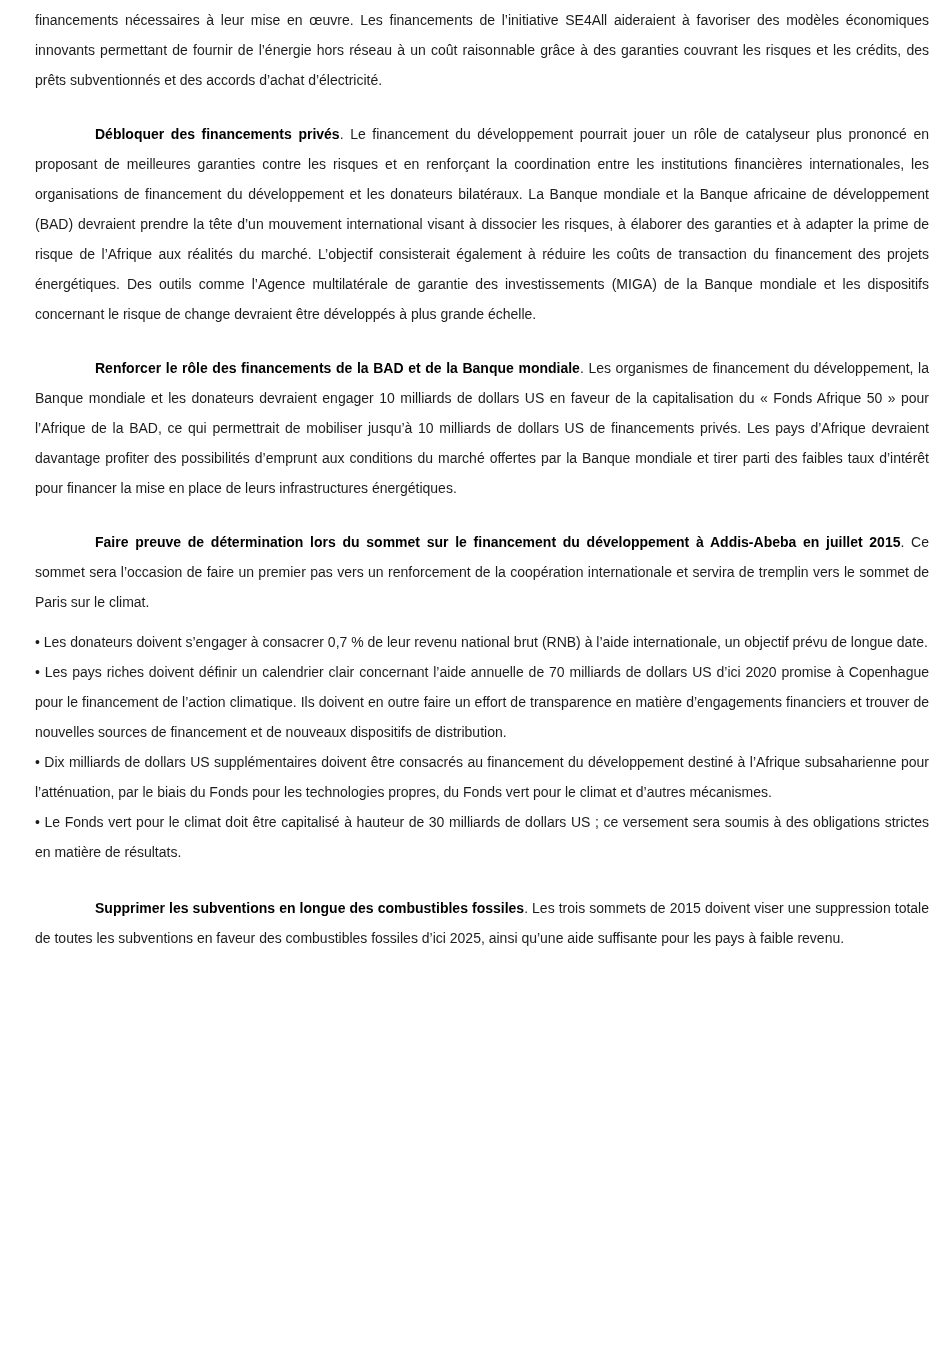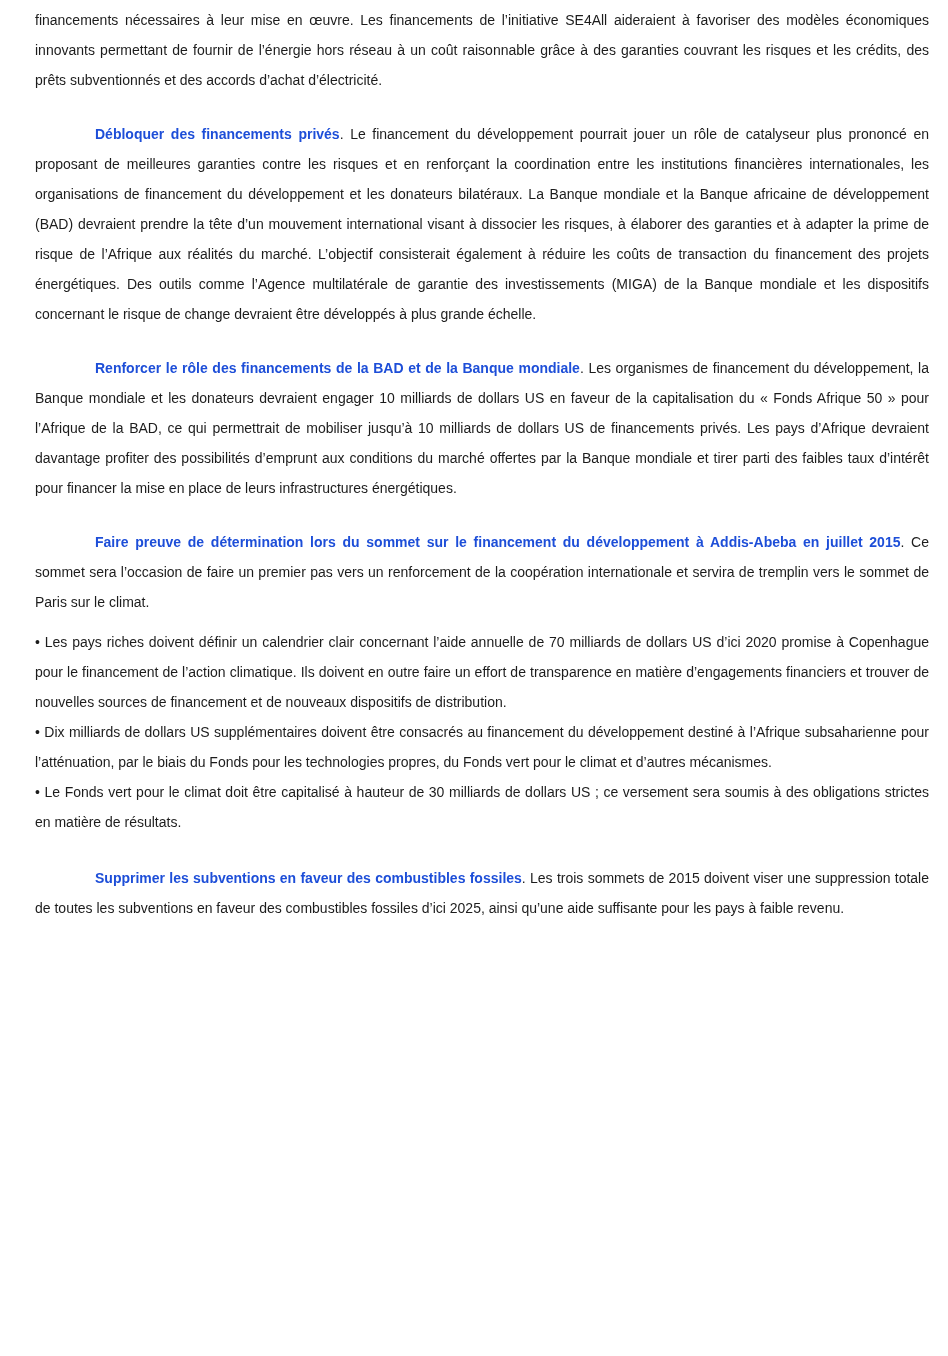--- a/index.html
+++ b/index.html
@@ -32,21 +32,21 @@
   p.bullet {
     margin: 0;
     text-align: justify;
     text-justify: inter-word;
   }
   .bullet-list {
     margin: 0 0 26px 0;
   }
   strong.lead {
     font-weight: bold;
-    color: #1d4ed8;
+    color: #000000;
   }
   p.block.tight {
     margin-bottom: 10px;
   }
   p.last {
     margin-bottom: 0;
   }
 </style>
 </head>
 <body>
@@ -55,20 +55,21 @@
 
   <p class="block"><span>financements nécessaires à leur mise en œuvre. Les financements de l’initiative SE4All aideraient à favoriser des modèles économiques innovants permettant de fournir de l’énergie hors réseau à un coût raisonnable grâce à des garanties couvrant les risques et les crédits, des prêts subventionnés et des accords d’achat d’électricité.</span></p>
 
   <p class="block indent"><strong class="lead">Débloquer des financements privés</strong><span>. Le financement du développement pourrait jouer un rôle de catalyseur plus prononcé en proposant de meilleures garanties contre les risques et en renforçant la coordination entre les institutions financières internationales, les organisations de financement du développement et les donateurs bilatéraux. La Banque mondiale et la Banque africaine de développement (BAD) devraient prendre la tête d’un mouvement international visant à dissocier les risques, à élaborer des garanties et à adapter la prime de risque de l’Afrique aux réalités du marché. L’objectif consisterait également à réduire les coûts de transaction du financement des projets énergétiques. Des outils comme l’Agence multilatérale de garantie des investissements (MIGA) de la Banque mondiale et les dispositifs concernant le risque de change devraient être développés à plus grande échelle.</span></p>
 
   <p class="block indent"><strong class="lead">Renforcer le rôle des financements de la BAD et de la Banque mondiale</strong><span>. Les organismes de financement du développement, la Banque mondiale et les donateurs devraient engager 10 milliards de dollars US en faveur de la capitalisation du « Fonds Afrique 50 » pour l’Afrique de la BAD, ce qui permettrait de mobiliser jusqu’à 10 milliards de dollars US de financements privés. Les pays d’Afrique devraient davantage profiter des possibilités d’emprunt aux conditions du marché offertes par la Banque mondiale et tirer parti des faibles taux d’intérêt pour financer la mise en place de leurs infrastructures énergétiques.</span></p>
 
   <p class="block indent tight"><strong class="lead">Faire preuve de détermination lors du sommet sur le financement du développement à Addis-Abeba en juillet 2015</strong><span>. Ce sommet sera l’occasion de faire un premier pas vers un renforcement de la coopération internationale et servira de tremplin vers le sommet de Paris sur le climat.</span></p>
 
   <div class="bullet-list">
+    <p class="bullet"><span>• Les donateurs doivent s’engager à consacrer 0,7 % de leur revenu national brut (RNB) à l’aide internationale, un objectif prévu de longue date.</span></p>
     <p class="bullet"><span>• Les pays riches doivent définir un calendrier clair concernant l’aide annuelle de 70 milliards de dollars US d’ici 2020 promise à Copenhague pour le financement de l’action climatique. Ils doivent en outre faire un effort de transparence en matière d’engagements financiers et trouver de nouvelles sources de financement et de nouveaux dispositifs de distribution.</span></p>
     <p class="bullet"><span>• Dix milliards de dollars US supplémentaires doivent être consacrés au financement du développement destiné à l’Afrique subsaharienne pour l’atténuation, par le biais du Fonds pour les technologies propres, du Fonds vert pour le climat et d’autres mécanismes.</span></p>
     <p class="bullet"><span>• Le Fonds vert pour le climat doit être capitalisé à hauteur de 30 milliards de dollars US ; ce versement sera soumis à des obligations strictes en matière de résultats.</span></p>
   </div>
 
-  <p class="block indent last"><strong class="lead">Supprimer les subventions en faveur des combustibles fossiles</strong><span>. Les trois sommets de 2015 doivent viser une suppression totale de toutes les subventions en faveur des combustibles fossiles d’ici 2025, ainsi qu’une aide suffisante pour les pays à faible revenu.</span></p>
+  <p class="block indent last"><strong class="lead">Supprimer les subventions en longue des combustibles fossiles</strong><span>. Les trois sommets de 2015 doivent viser une suppression totale de toutes les subventions en faveur des combustibles fossiles d’ici 2025, ainsi qu’une aide suffisante pour les pays à faible revenu.</span></p>
 
 </div>
 
 </body></html>

